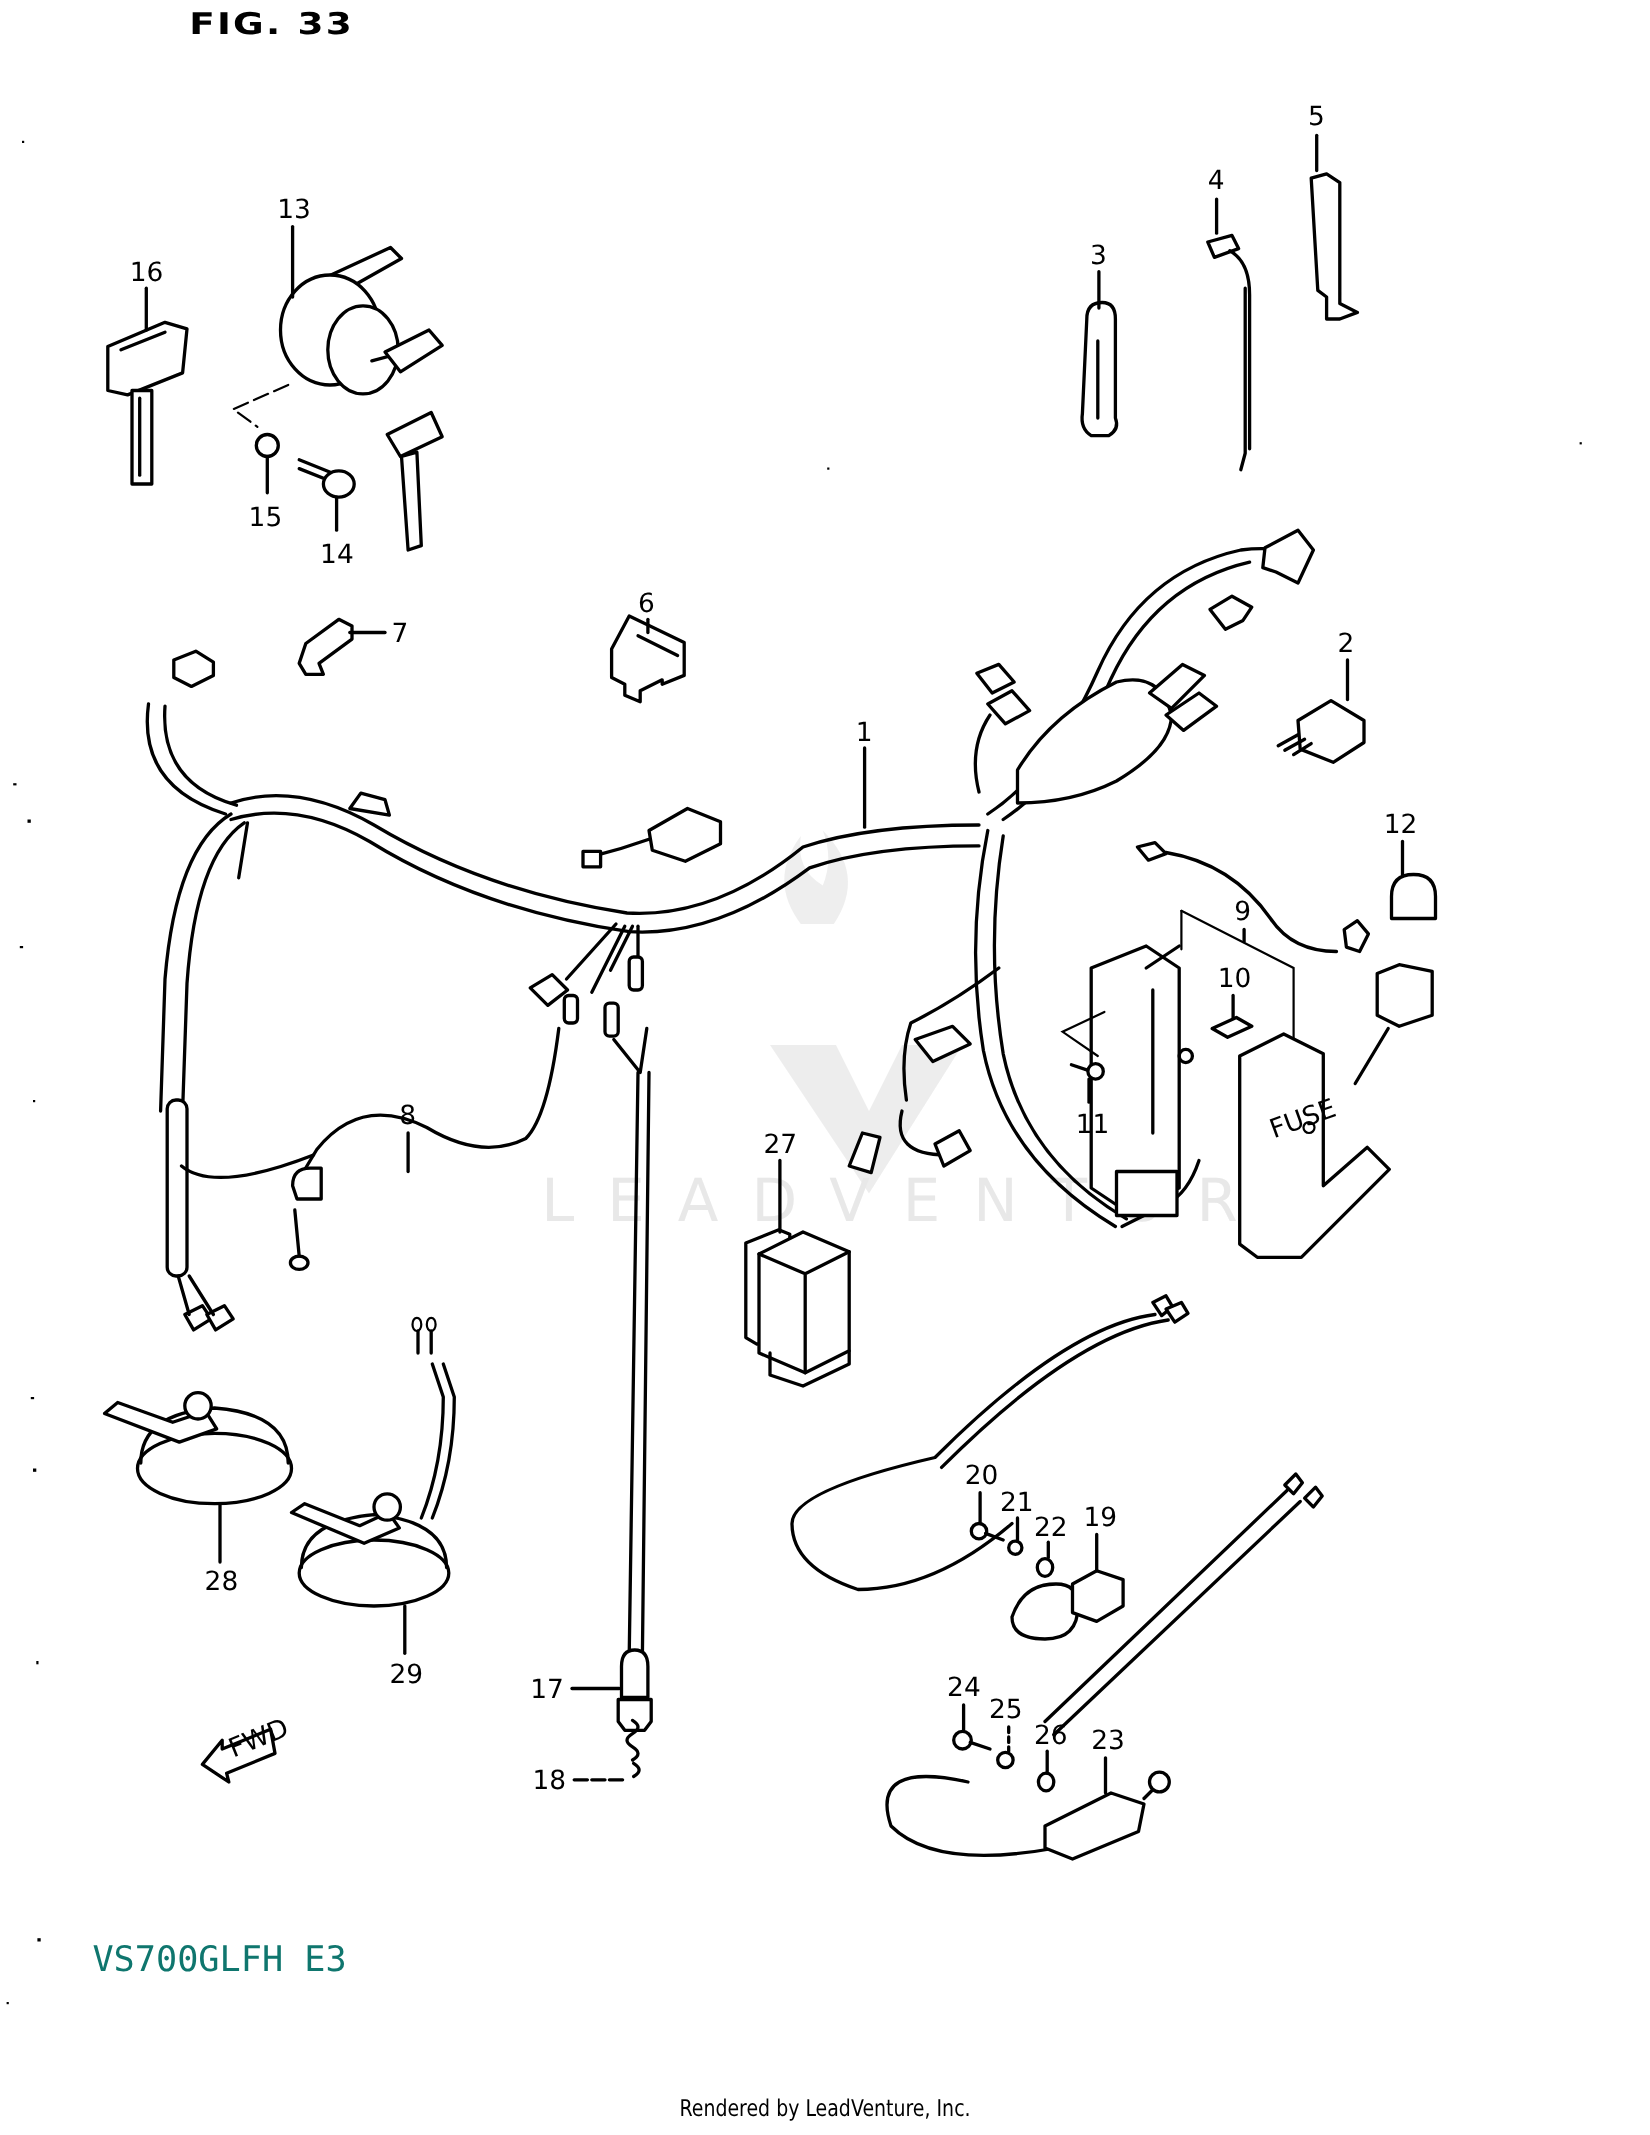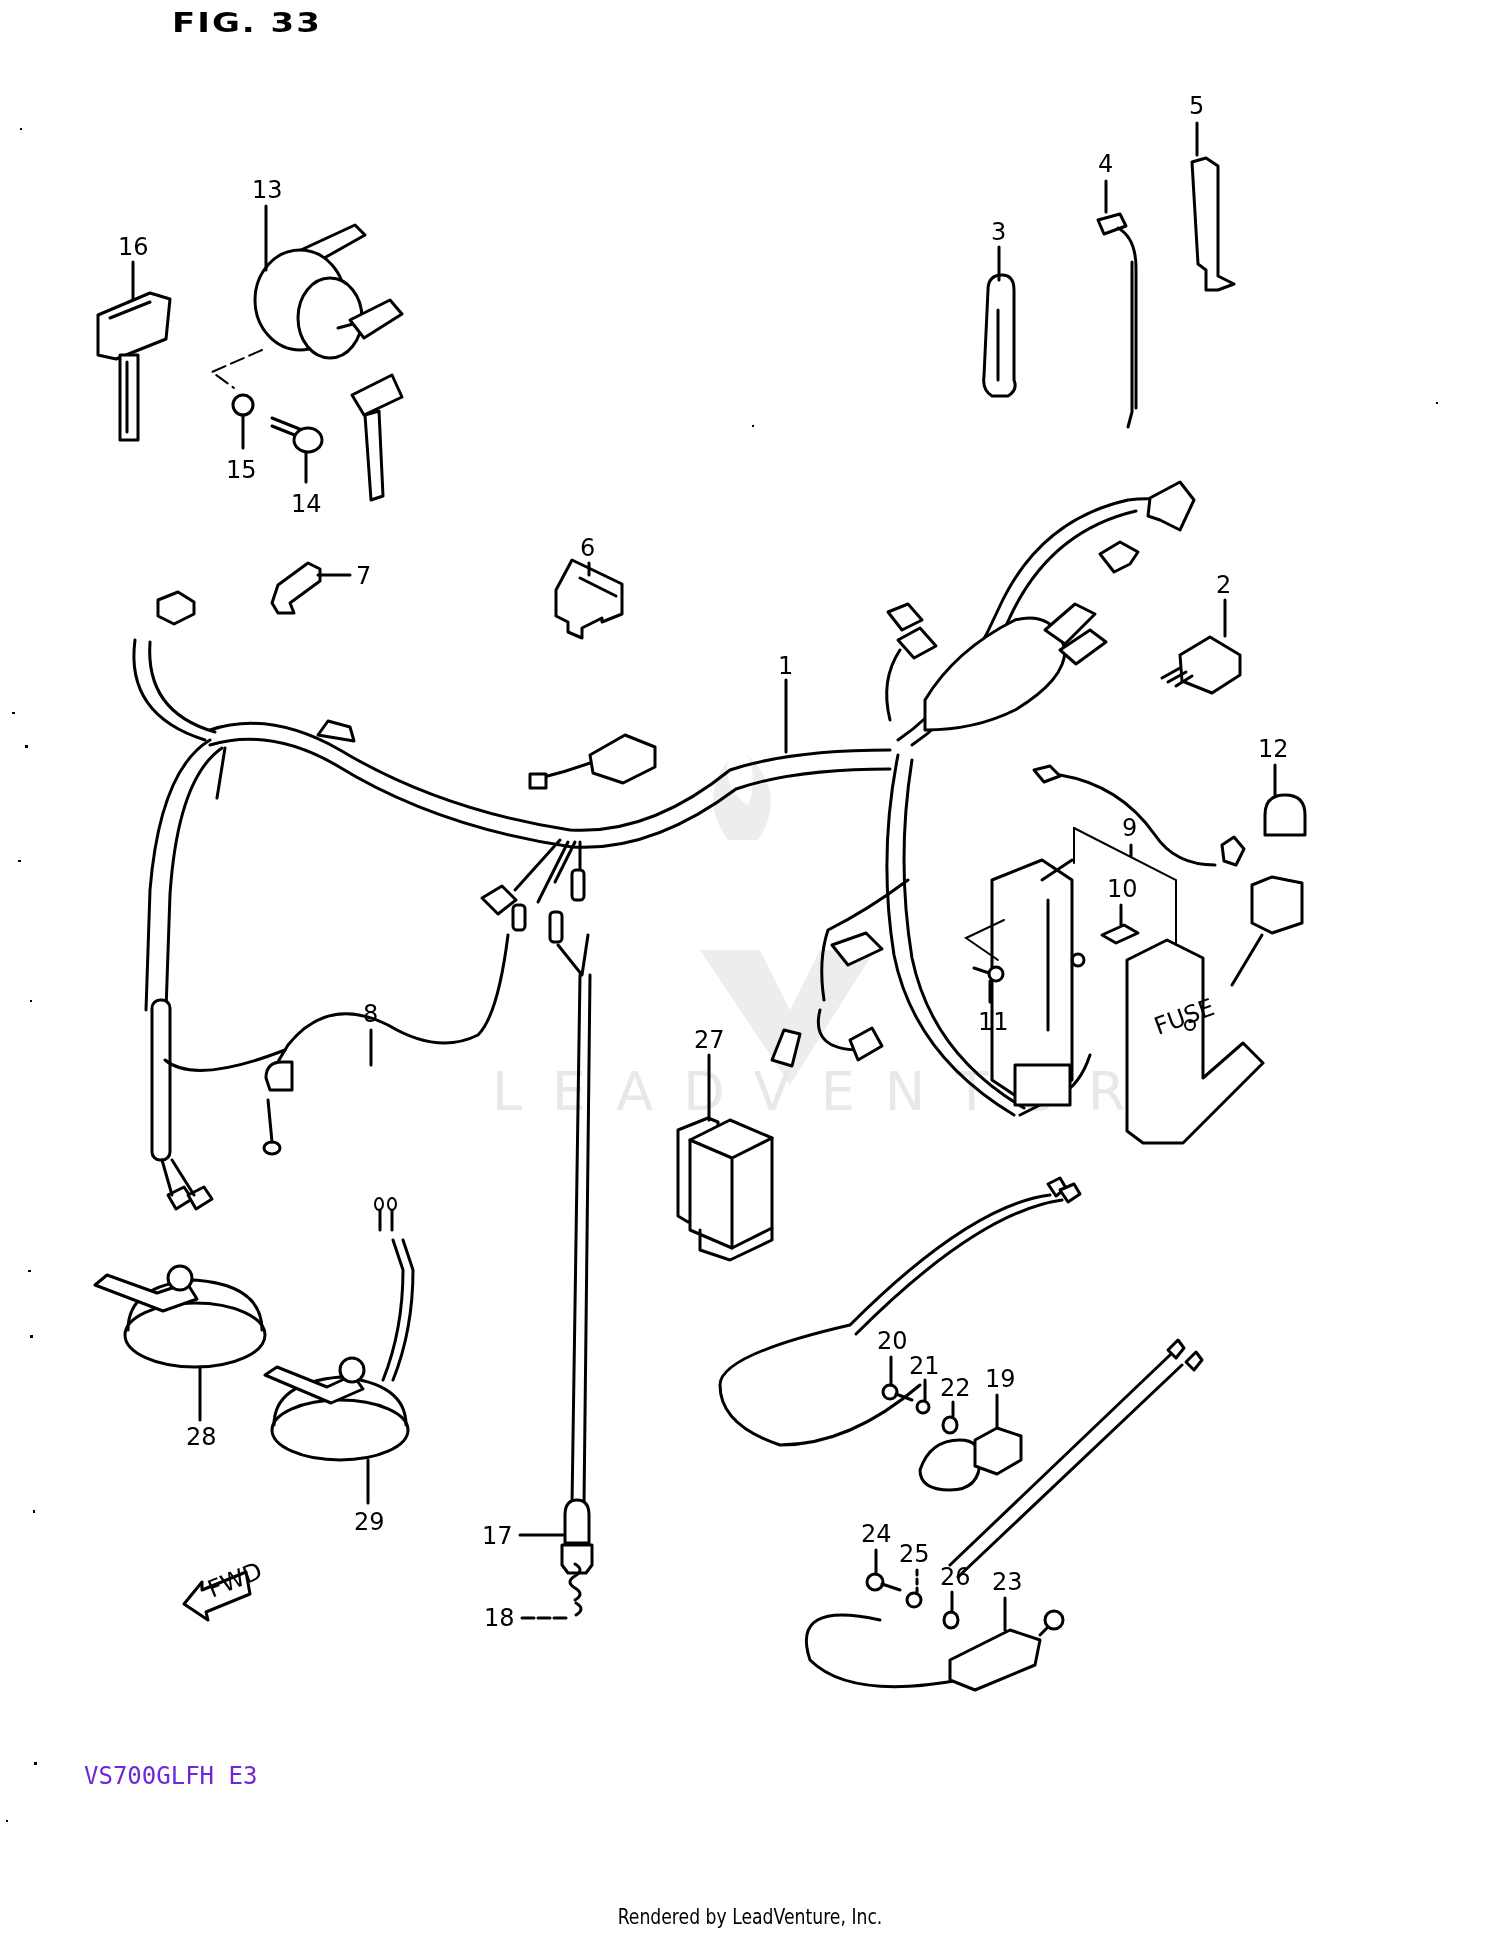--- a/index.html
+++ b/index.html
@@ -1,21 +1,21 @@
 <!DOCTYPE html>
 <html><head>
 <meta charset="utf-8">
 <style>
   html, body { margin: 0; padding: 0; background: #ffffff; }
   body { width: 1500px; height: 1941px; position: relative; overflow: hidden;
          font-family: "Liberation Sans", sans-serif; color: #000; }
   .fig-title { position: absolute; left: 172px; top: 2px; font-family: "DejaVu Sans", sans-serif;
                font-weight: bold; font-size: 34px; letter-spacing: 2px; color: #000; transform: scaleY(0.8); }
   .model-code { position: absolute; left: 84px; top: 1762px; font-family: "DejaVu Sans Mono", monospace;
-                font-size: 24px; color: #6d28d9; }
+                font-size: 32px; color: #0f766e; }
   .footer { position: absolute; left: 0; width: 1500px; top: 1905px; text-align: center;
             font-family: "DejaVu Sans", sans-serif; font-size: 21px; color: #000; transform: scaleX(0.82); }
   svg.drawing { position: absolute; left: 0; top: 0; }
   .ln { fill: none; stroke: #000; stroke-width: 3; stroke-linecap: round; stroke-linejoin: round; }
   .thin { fill: none; stroke: #000; stroke-width: 2; stroke-linecap: round; }
   .fillw { fill: #fff; stroke: #000; stroke-width: 3; stroke-linejoin: round; }
   .lbl { font-family: "DejaVu Sans", sans-serif; font-size: 24px; fill: #000; }
   .wm { font-family: "DejaVu Sans", sans-serif; font-size: 54px; letter-spacing: 30px; fill: #e6e6e6; }
   .speck { fill: #000; }
 </style>

